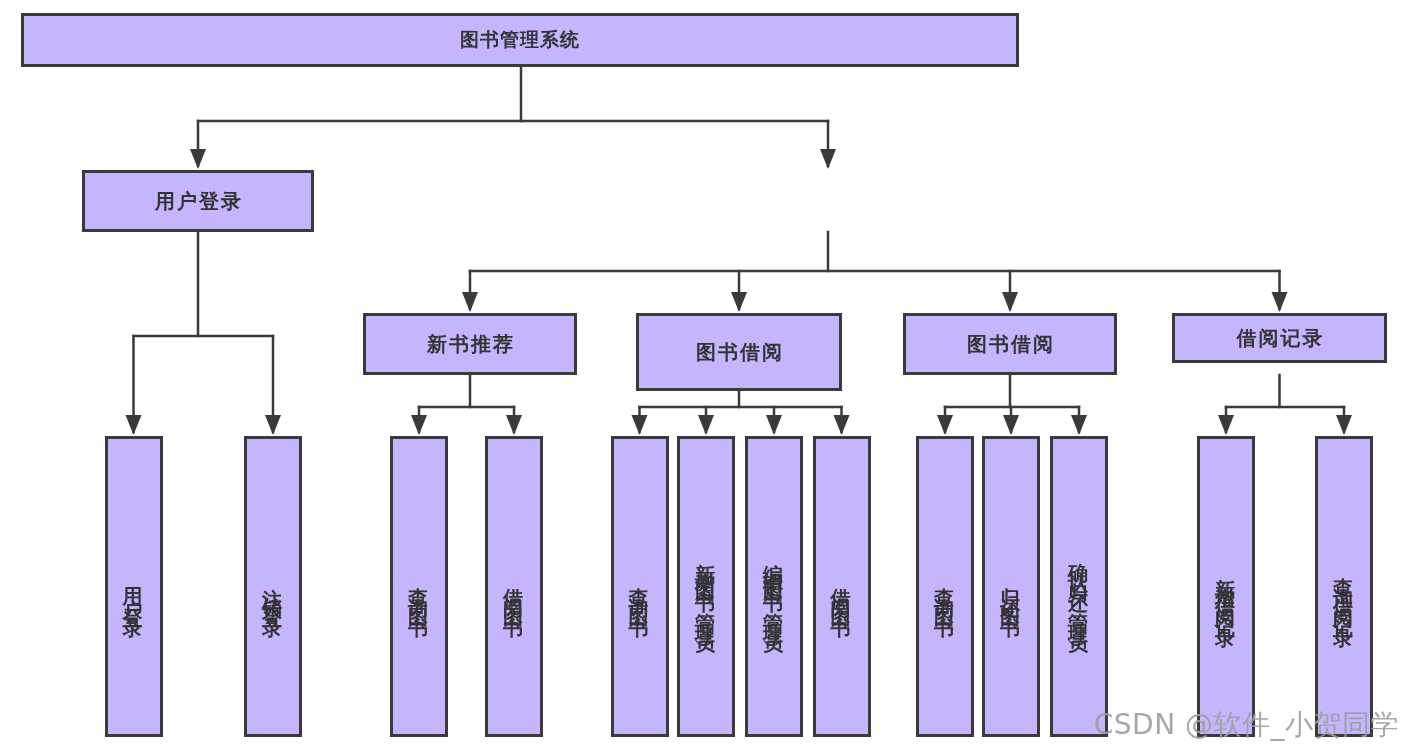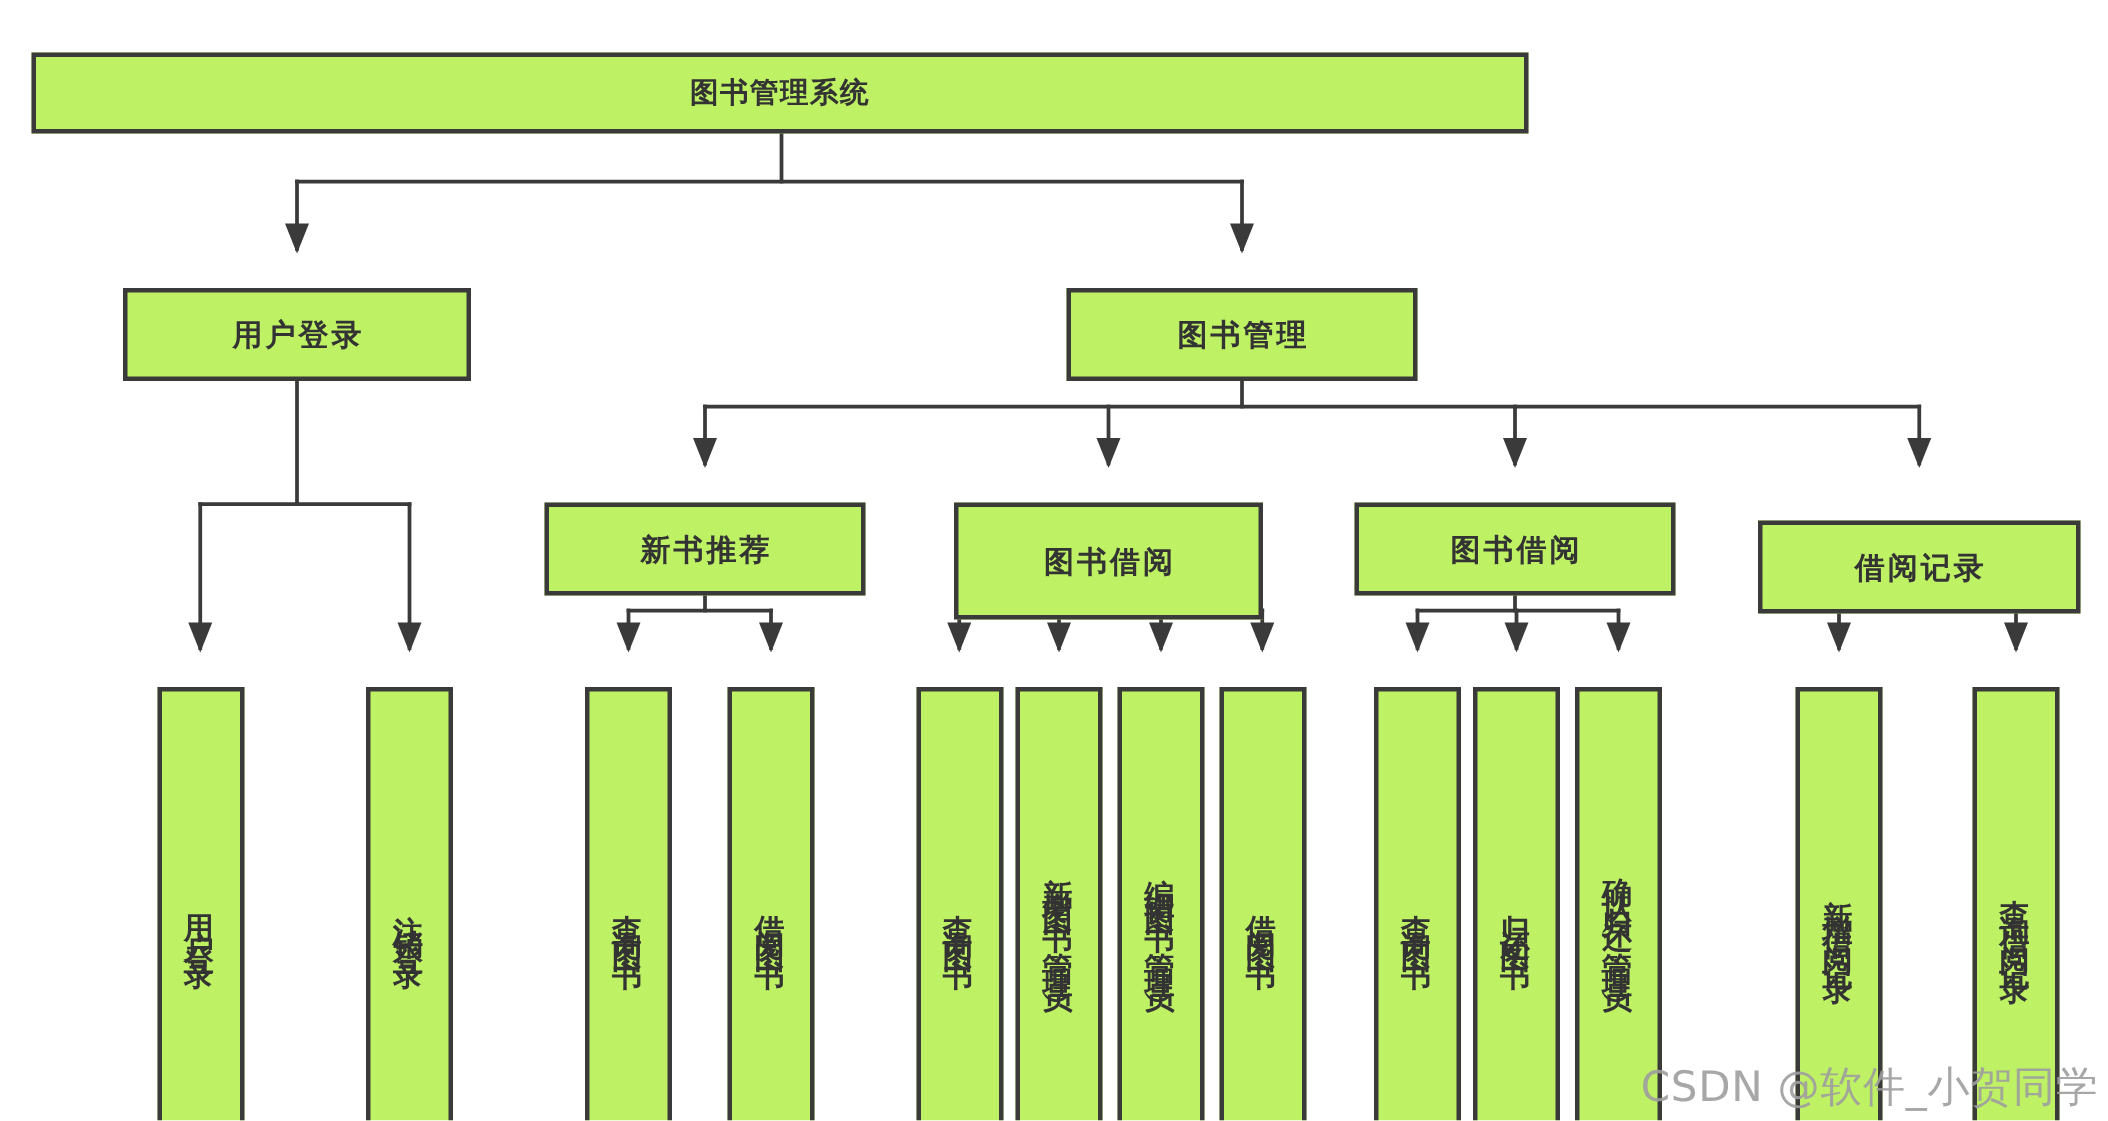--- a/index.html
+++ b/index.html
@@ -22,28 +22,27 @@
     position: absolute;
     left: 0; top: 0;
     width: 1405px;
     height: 747px;
     color: var(--line);
   }
   .node {
     position: absolute;
     box-sizing: border-box;
     border: 3px solid var(--line);
-    background: #bef264;
+    background: #c4b5fd;
     color: var(--text);
     display: flex;
     align-items: center;
     justify-content: center;
     font-weight: 600;
     white-space: nowrap;
-    margin-top: 22px;
   }
   .h-node {
     font-size: 20px;
     letter-spacing: 2px;
     padding-left: 2px; 
   }
   .root-node {
     font-size: 19px;
     letter-spacing: 1px;
   }
@@ -135,26 +134,25 @@
       <polygon points="1003,415 1019,415 1011,435"></polygon>
       <polygon points="1071,415 1087,415 1079,435"></polygon>
       <polygon points="1218,415 1234,415 1226,435"></polygon>
       <polygon points="1336,415 1352,415 1344,435"></polygon>
     </g>
   </svg>
 
   <div class="node root-node" style="left:21px; top:13px; width:998px; height:54px;">图书管理系统</div>
 
   <div class="node h-node" style="left:82px; top:170px; width:232px; height:62px;">用户登录</div>
-  <div class="node h-node" style="left:711px; top:170px; width:234px; height:62px;">图书管理</div>
 
   <div class="node h-node" style="left:363px; top:313px; width:214px; height:62px;font-family:Liberation Serif, serif;">新书推荐</div>
   <div class="node h-node" style="left:636px; top:313px; width:206px; height:78px;">图书借阅</div>
   <div class="node h-node" style="left:903px; top:313px; width:214px; height:62px;">图书借阅</div>
-  <div class="node h-node" style="left:1172px; top:325px; width:215px; height:62px;">借阅记录</div>
+  <div class="node h-node" style="left:1172px; top:313px; width:215px; height:50px;">借阅记录</div>
 
   <div class="node v-node" style="left:104.5px; top:436px; width:58px; height:301px;">用户登录</div>
   <div class="node v-node" style="left:244px; top:436px; width:58px; height:301px;">注销登录</div>
 
   <div class="node v-node" style="left:390px; top:436px; width:58px; height:301px;">查询图书</div>
   <div class="node v-node" style="left:485px; top:436px; width:58px; height:301px;">借阅图书</div>
 
   <div class="node v-node" style="left:610.5px; top:436px; width:58px; height:301px;">查询图书</div>
   <div class="node v-node" style="left:677px; top:436px; width:58px; height:301px;">新增图书（管理员）</div>
   <div class="node v-node" style="left:745px; top:436px; width:58px; height:301px;">编辑图书（管理员）</div>

